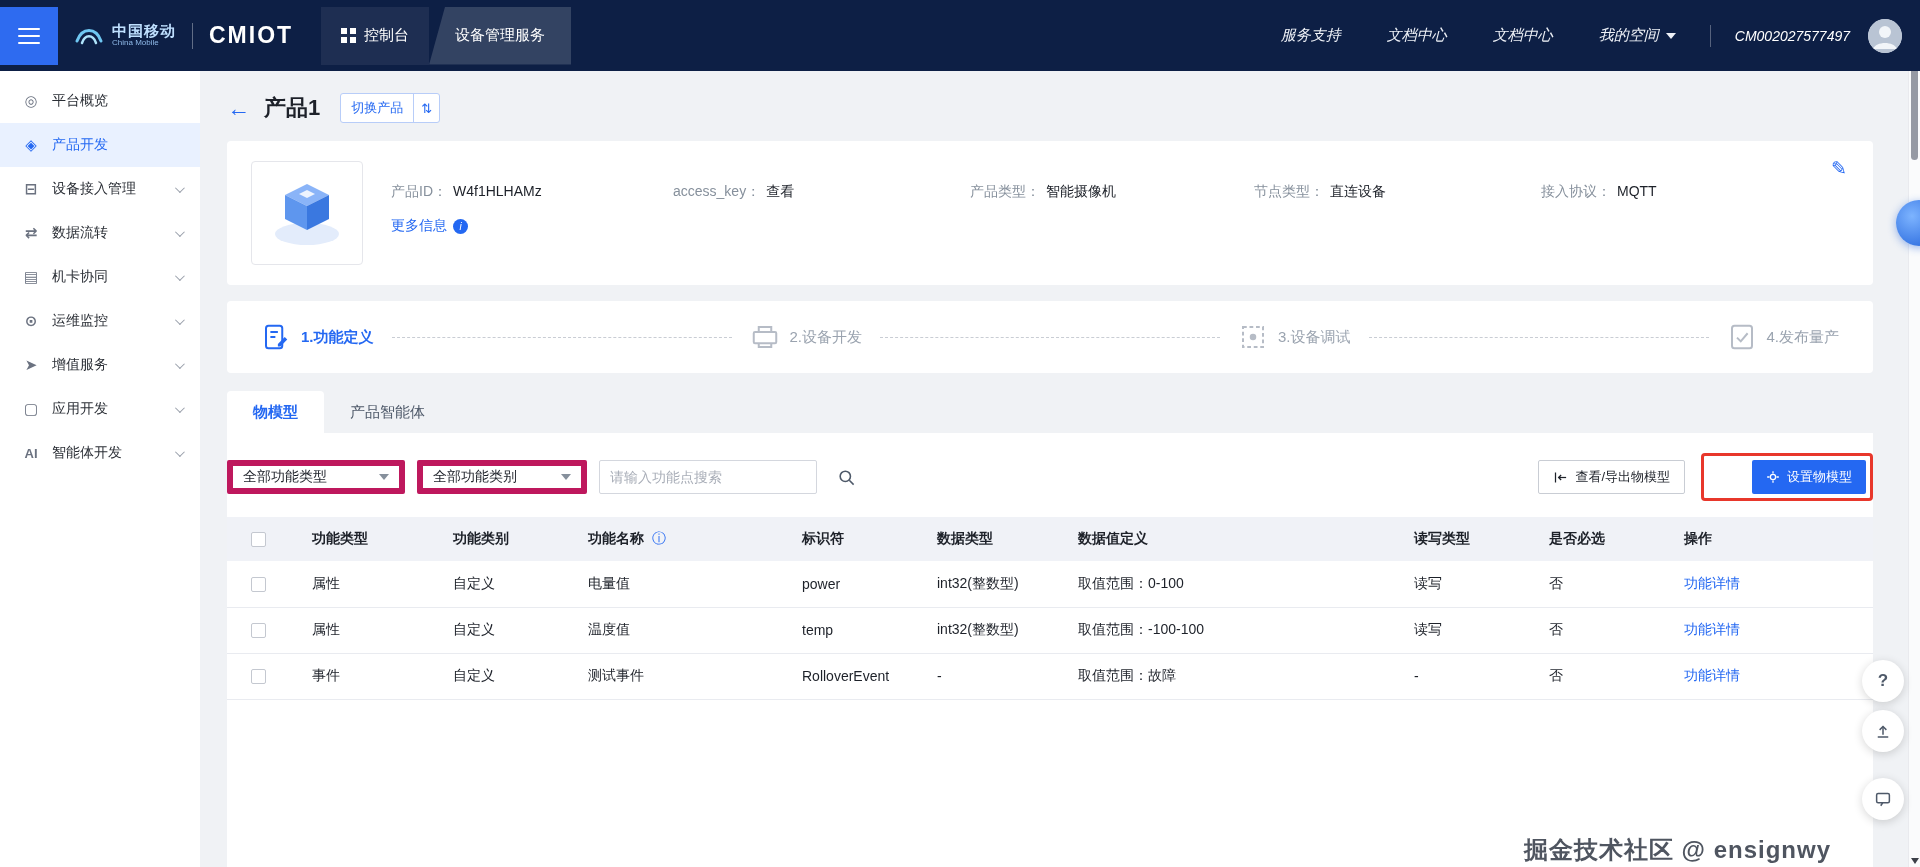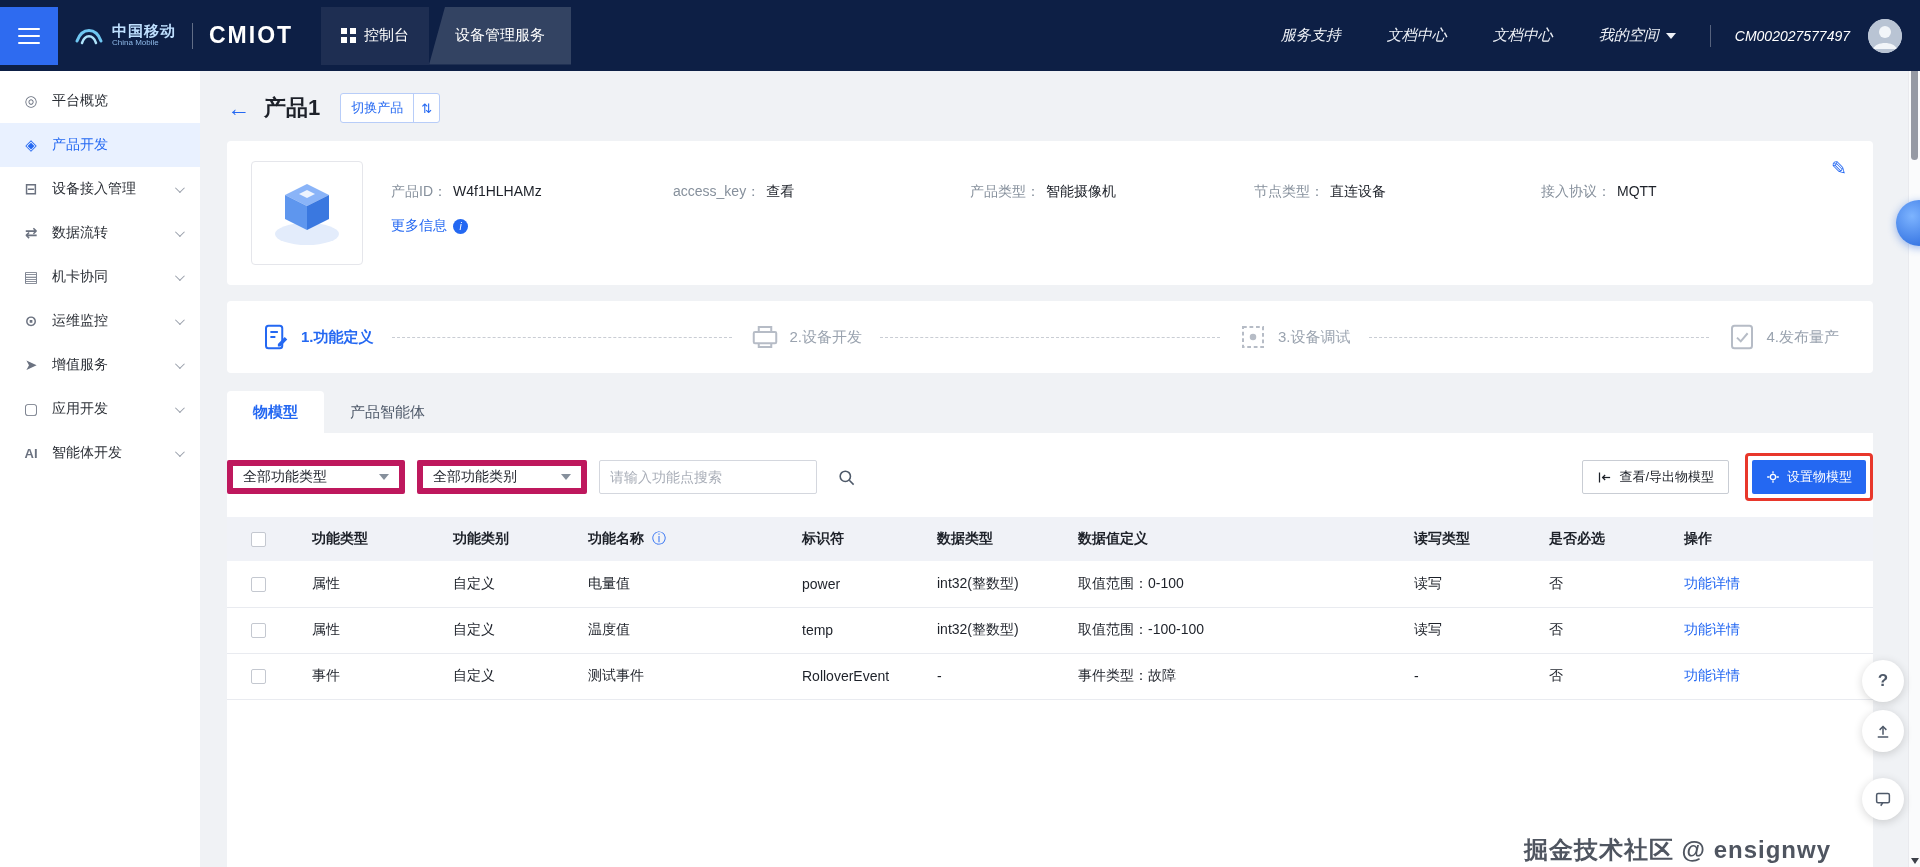--- a/index.html
+++ b/index.html
@@ -81,21 +81,21 @@
   .panel { background:#fff; flex:1; position:relative; overflow:hidden; }
   .filter-row { display:flex; align-items:center; padding:20px 0 16px; gap:12px; }
   .dropdown { width:178px; height:34px; border:6px solid #be185d; border-radius:2px; background:#fff; display:flex; align-items:center; padding:0 10px; font-size:14px; color:#1d2129; cursor:pointer; }
   .dropdown .dd-caret { margin-left:auto; width:0; height:0; border-left:5px solid transparent; border-right:5px solid transparent; border-top:6px solid #86909c; }
   .search-input { width:218px; height:34px; border:1px solid #d4d7de; border-radius:2px; padding:0 10px; font-size:14px; color:#1d2129; outline:none; background:#fff;}
   .search-input::placeholder { color:#a9aeb8; }
   .search-btn { width:34px; height:34px; display:flex; align-items:center; justify-content:center; cursor:pointer; color:#4e5969;}
   .right-actions { margin-left:auto; display:flex; align-items:center; }
   .btn-export { height:34px; border:1px solid #c9cdd4; background:#fff; border-radius:2px; display:flex; align-items:center; gap:7px; padding:0 14px; font-size:13px; color:#1d2129; cursor:pointer; }
   .red-box { margin-left:16px; border:3px solid #e8372b; border-radius:4px; padding:4px; }
-  .btn-primary { height:34px; background:#2468f2; color:#fff; border:none; border-radius:2px; display:flex; align-items:center; gap:7px; padding:0 14px; font-size:13px; cursor:pointer; }
+  .btn-primary { height:34px; background:#2468f2; color:#fff; border:none; border-radius:2px; display:flex; align-items:center; gap:7px; padding:0 14px; font-size:13px; cursor:pointer;margin-left:44px; }
 
   
   .tm-table { width:100%; border-collapse:collapse; font-size:14px; table-layout:fixed;}
   .tm-table th { background:#f0f2f7; height:44px; text-align:left; padding-left:16px; color:#1d2129; font-size:14px; font-weight:bold; white-space:nowrap; overflow:hidden;}
   .tm-table td { height:46px; padding-left:16px; border-bottom:1px solid #e9ebf0; color:#1d2129; white-space:nowrap; overflow:hidden;}
   .col-cb { padding-left:24px !important; }
   .cb { width:15px; height:15px; border:1px solid #c4c8d0; border-radius:2px; background:#fff; display:inline-block; vertical-align:middle; cursor:pointer; }
   .info-i { color:#2468f2; font-size:14px; margin-left:4px; font-weight:normal; cursor:pointer;}
 
   .watermark { position:absolute; right:42px; bottom:14px; font-size:24px; color:#4f5560; font-weight:bold; letter-spacing:1px; }
@@ -399,21 +399,21 @@
             <td>否</td>
             <td><span class="link">功能详情</span></td>
           </tr>
           <tr>
             <td class="col-cb"><span class="cb"></span></td>
             <td>事件</td>
             <td>自定义</td>
             <td>测试事件</td>
             <td>RolloverEvent</td>
             <td>-</td>
-            <td>事件类型：故障</td>
+            <td>取值范围：故障</td>
             <td>-</td>
             <td>否</td>
             <td><span class="link">功能详情</span></td>
           </tr>
         </tbody>
       </table>
 
       <div class="watermark">掘金技术社区 @ ensignwy</div>
     </div>
   </div>

